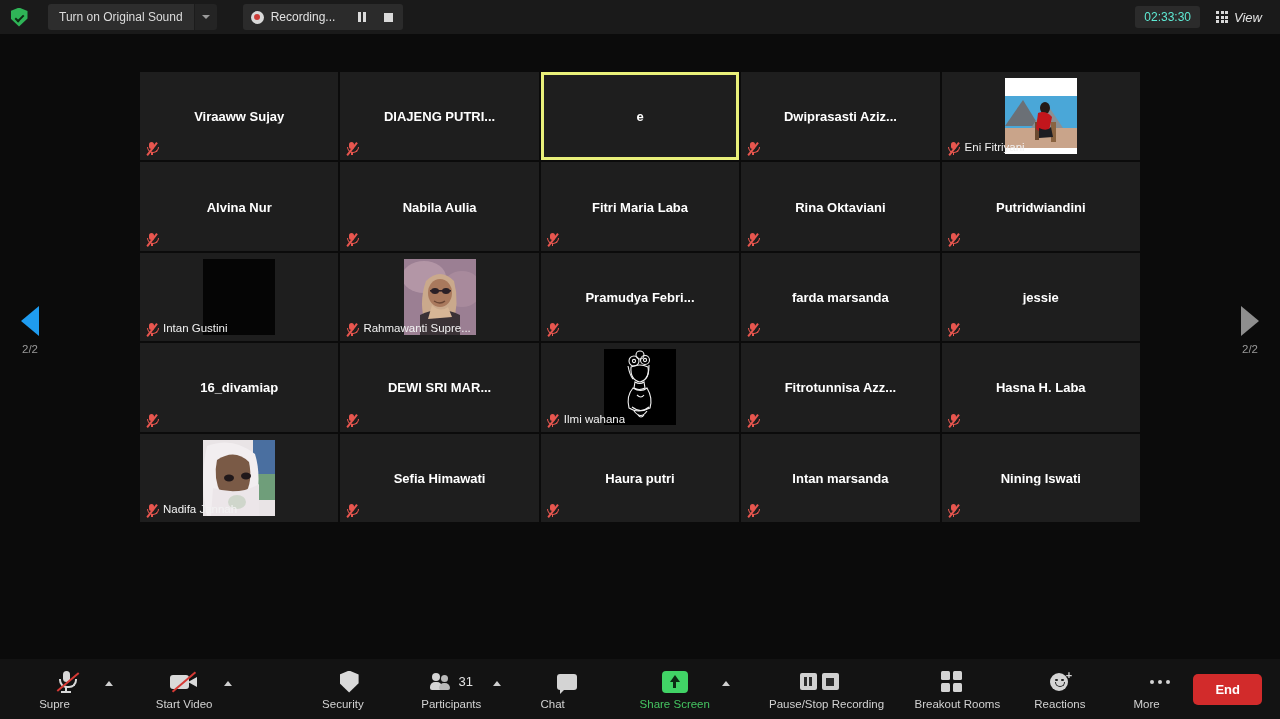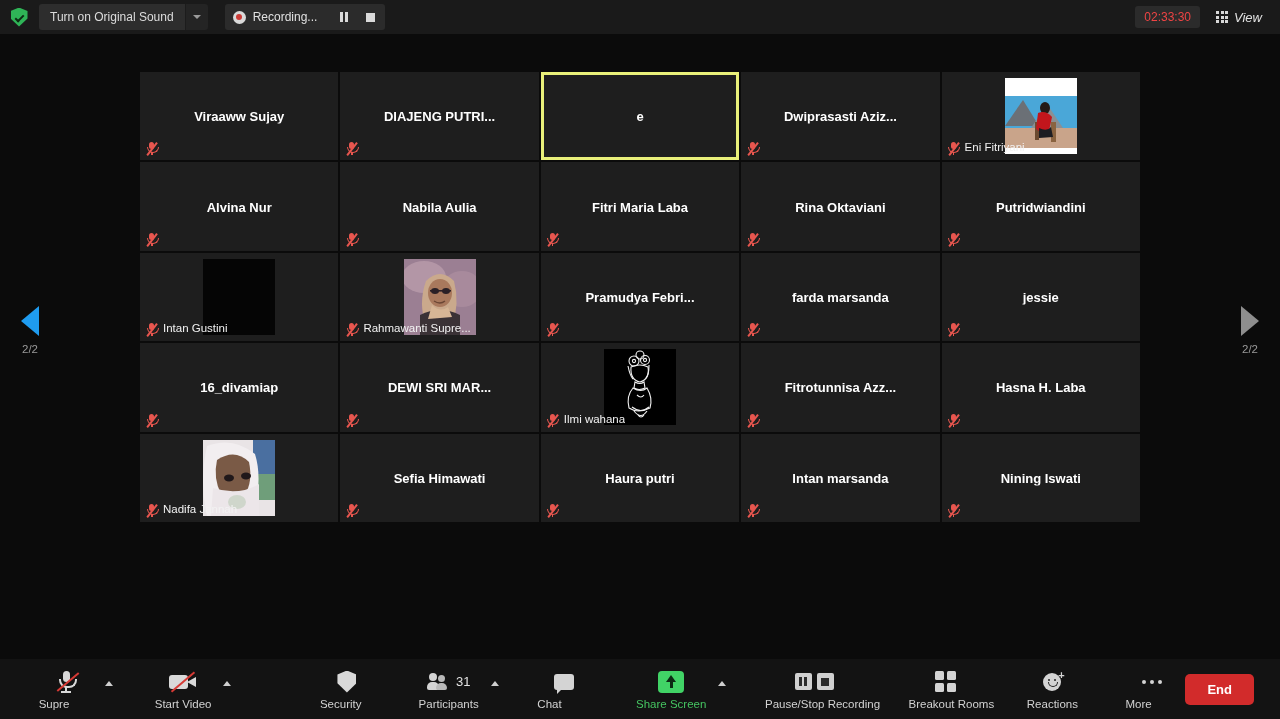--- a/index.html
+++ b/index.html
@@ -23,21 +23,21 @@
     width: 1280px; height: 34px;
     background: #1a1a1a;
     display: flex;
     align-items: center;
     z-index: 20;
   }
   .tb-left {
     display: flex;
     align-items: center;
     padding-left: 8px;
-    gap: 9px;
+    gap: 18px;
   }
   .shield-wrap {
     width: 22px; height: 22px;
     display: flex; align-items: center; justify-content: center;
   }
   .shield {
     width: 17px; height: 19px;
     background: #2fb457;
     -webkit-clip-path: polygon(50% 0%, 100% 18%, 100% 58%, 50% 100%, 0% 58%, 0% 18%);
     clip-path: polygon(50% 0%, 100% 18%, 100% 58%, 50% 100%, 0% 58%, 0% 18%);
@@ -132,21 +132,21 @@
 
   .tb-right {
     margin-left: auto;
     display: flex;
     align-items: center;
     padding-right: 10px;
     gap: 8px;
   }
   .timer {
     background: #2b2b2b;
-    color: #ef4444;
+    color: #5eead4;
     font-size: 12px;
     padding: 4px 9px;
     border-radius: 3px;
   }
   .view-btn {
     display: flex;
     align-items: center;
     gap: 6px;
     padding: 4px 8px;
     border-radius: 3px;
@@ -486,21 +486,21 @@
     position: absolute; right: 0; top: 0;
     color: #d4d4d4; font-size: 11px; line-height: 8px; font-weight: bold;
   }
 
   
   .ic-more { display: flex; gap: 4px; }
   .ic-more i { width: 4px; height: 4px; border-radius: 50%; background: #d4d4d4; display:block; }
 
   .endbtn {
     margin-left: auto;
-    margin-right: 26px;
+    margin-right: 18px;
     background: #d22b2b;
     color: #fff;
     font-size: 13px;
     font-weight: bold;
     padding: 8px 22px;
     border-radius: 5px;
   }
   .spacer-a { width: 96px; }
   .spacer-b { width: 42px; }
   .spacer-c { width: 38px; }

